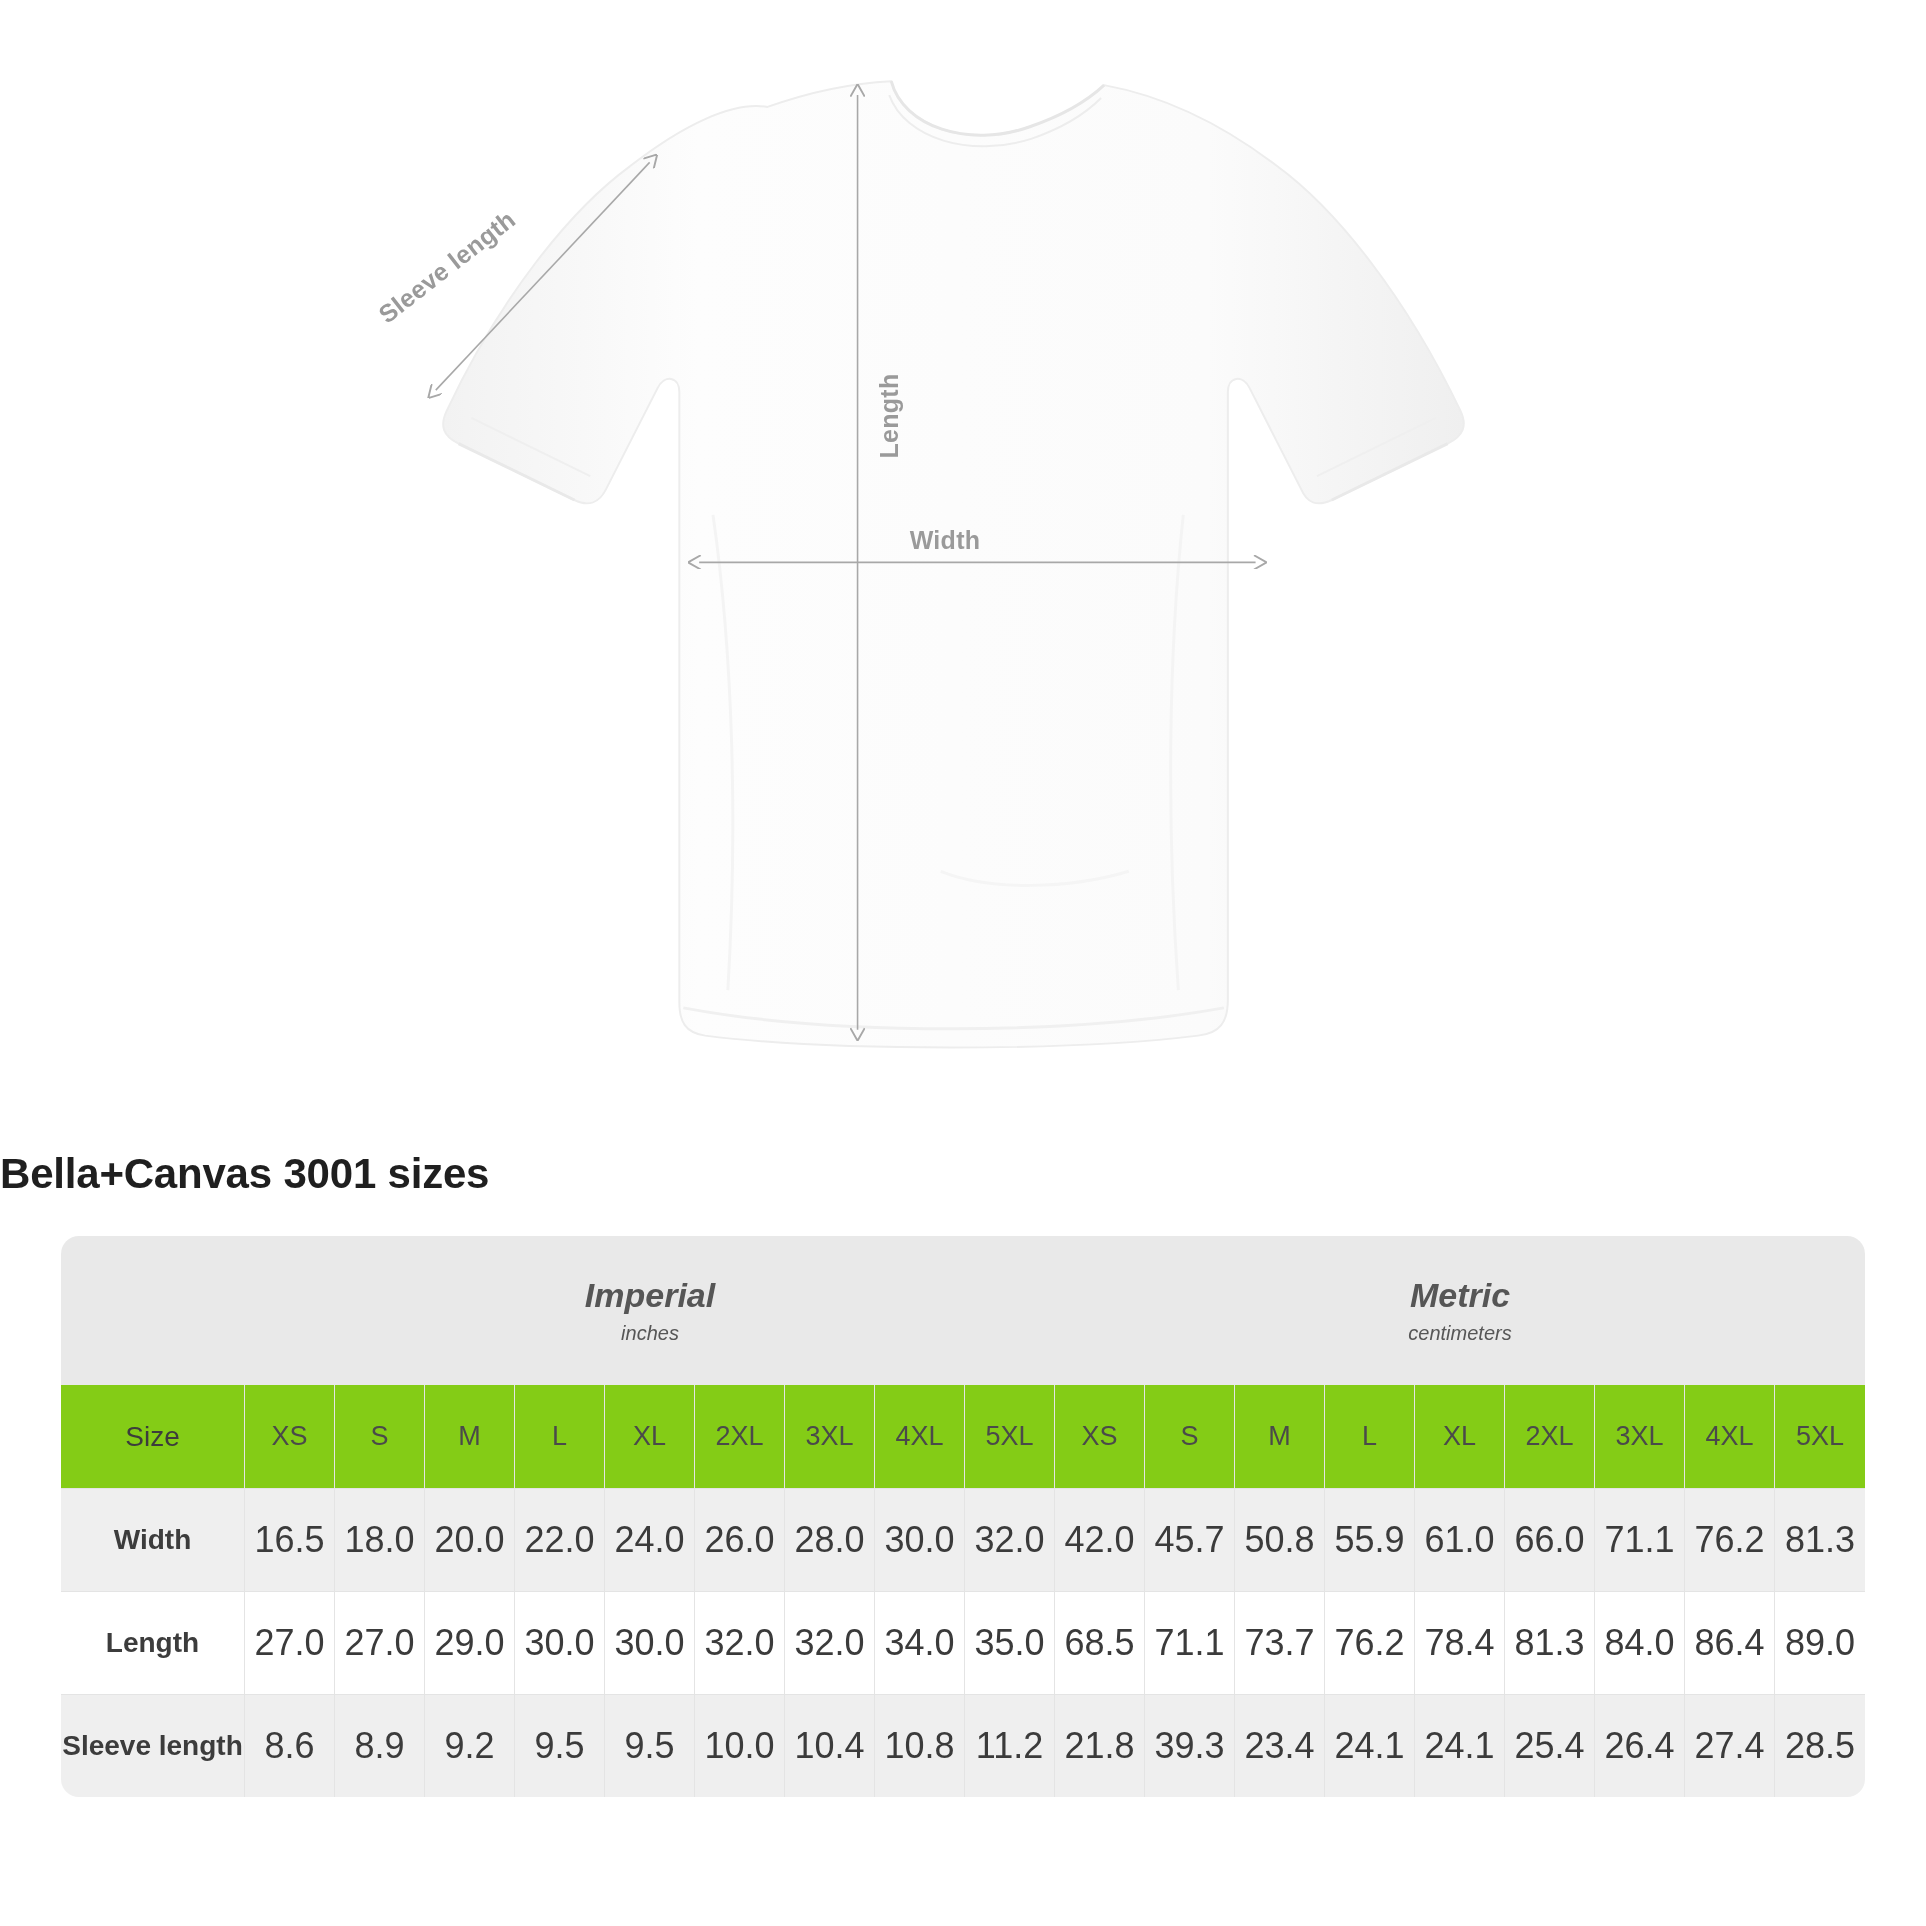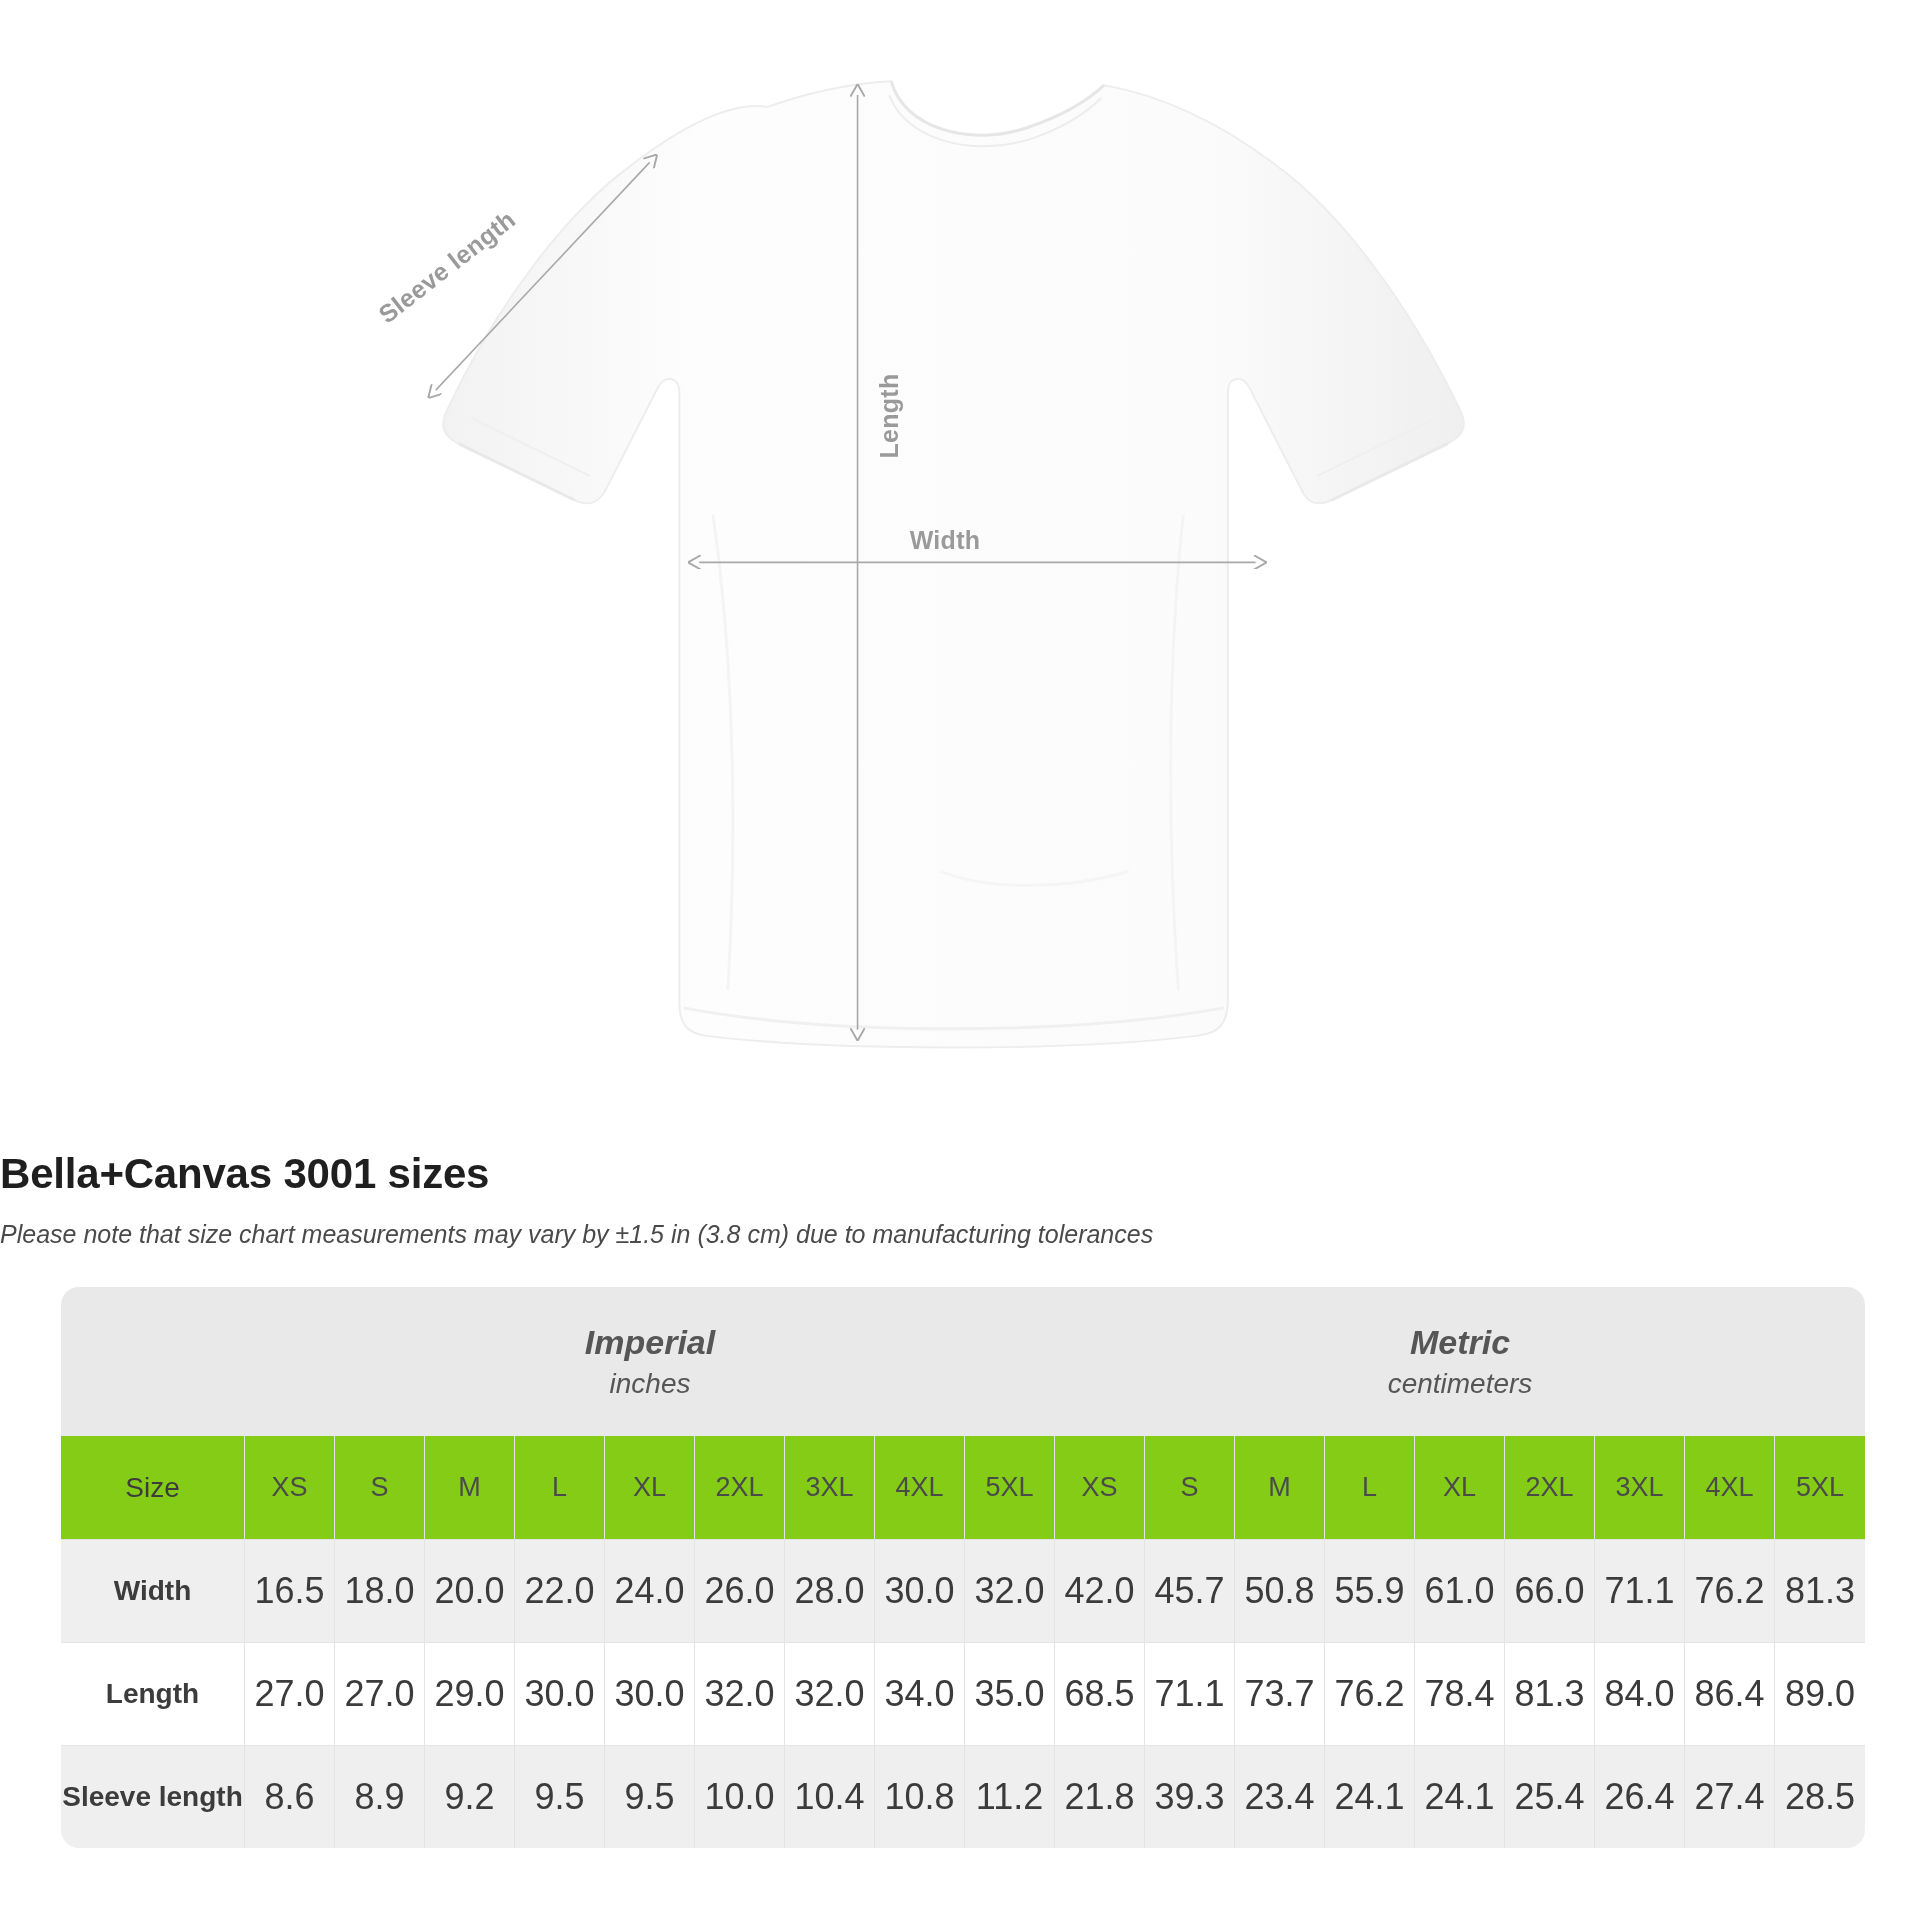--- a/index.html
+++ b/index.html
@@ -107,21 +107,21 @@
     border-top-right-radius: 18px;
   }
   .unit-name {
     font-size: 34px;
     font-weight: bold;
     font-style: italic;
     color: #565656;
     line-height: 1.15;
   }
   .unit-sub {
-    font-size: 28px;
+    font-size: 20px;
     font-style: italic;
     color: #565656;
     margin-top: 6px;
   }
 
   
   .size-row td {
     height: 103px;
     background: #84cc16;
     font-weight: bold;
@@ -229,21 +229,20 @@
       </g>
     </svg>
 
     <div class="dim-label" id="label-sleeve">Sleeve length</div>
     <div class="dim-label" id="label-length">Length</div>
     <div class="dim-label" id="label-width">Width</div>
   </div>
 
   <div class="title-block">
     <div class="chart-title">Bella+Canvas 3001 sizes</div>
-    <div class="chart-note">Please note that size chart measurements may vary by ±1.5 in (3.8 cm) due to manufacturing tolerances</div>
   </div>
 
   <div class="table-wrap">
     <table class="size-table">
       <tbody>
         <tr class="unit-row">
           <td class="corner-left col-label"></td>
           <td colspan="9">
             <div class="unit-name">Imperial</div>
             <div class="unit-sub">inches</div>

